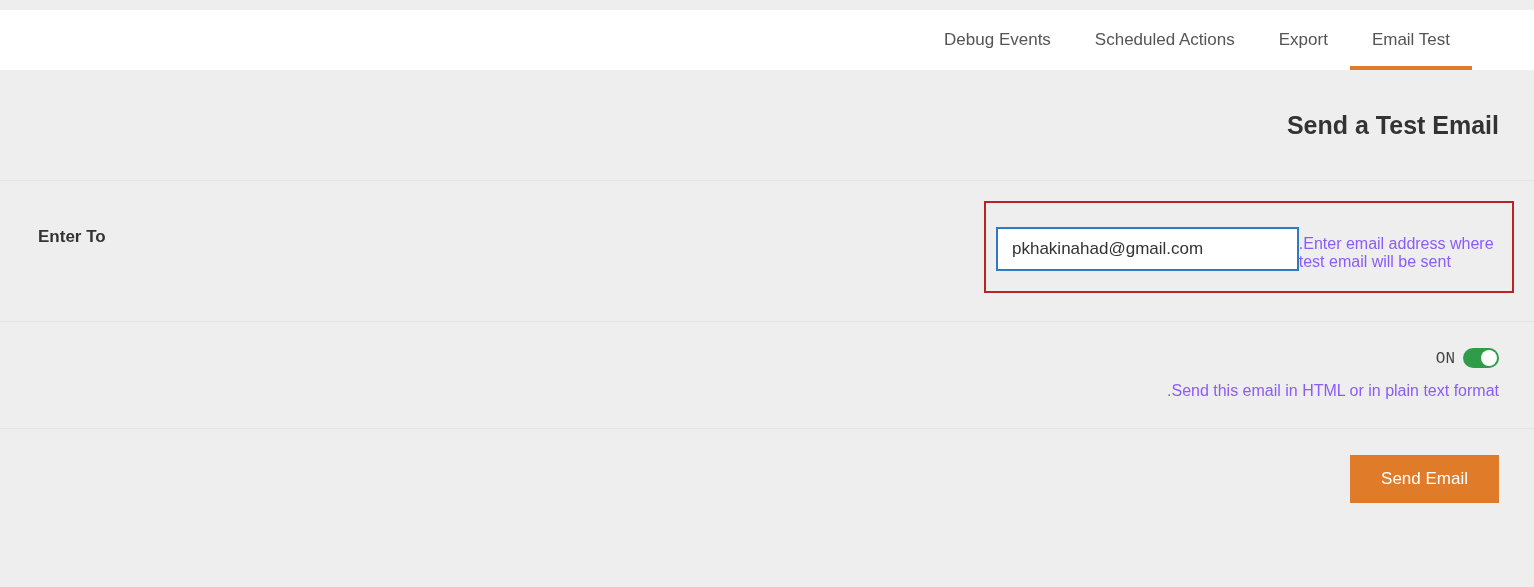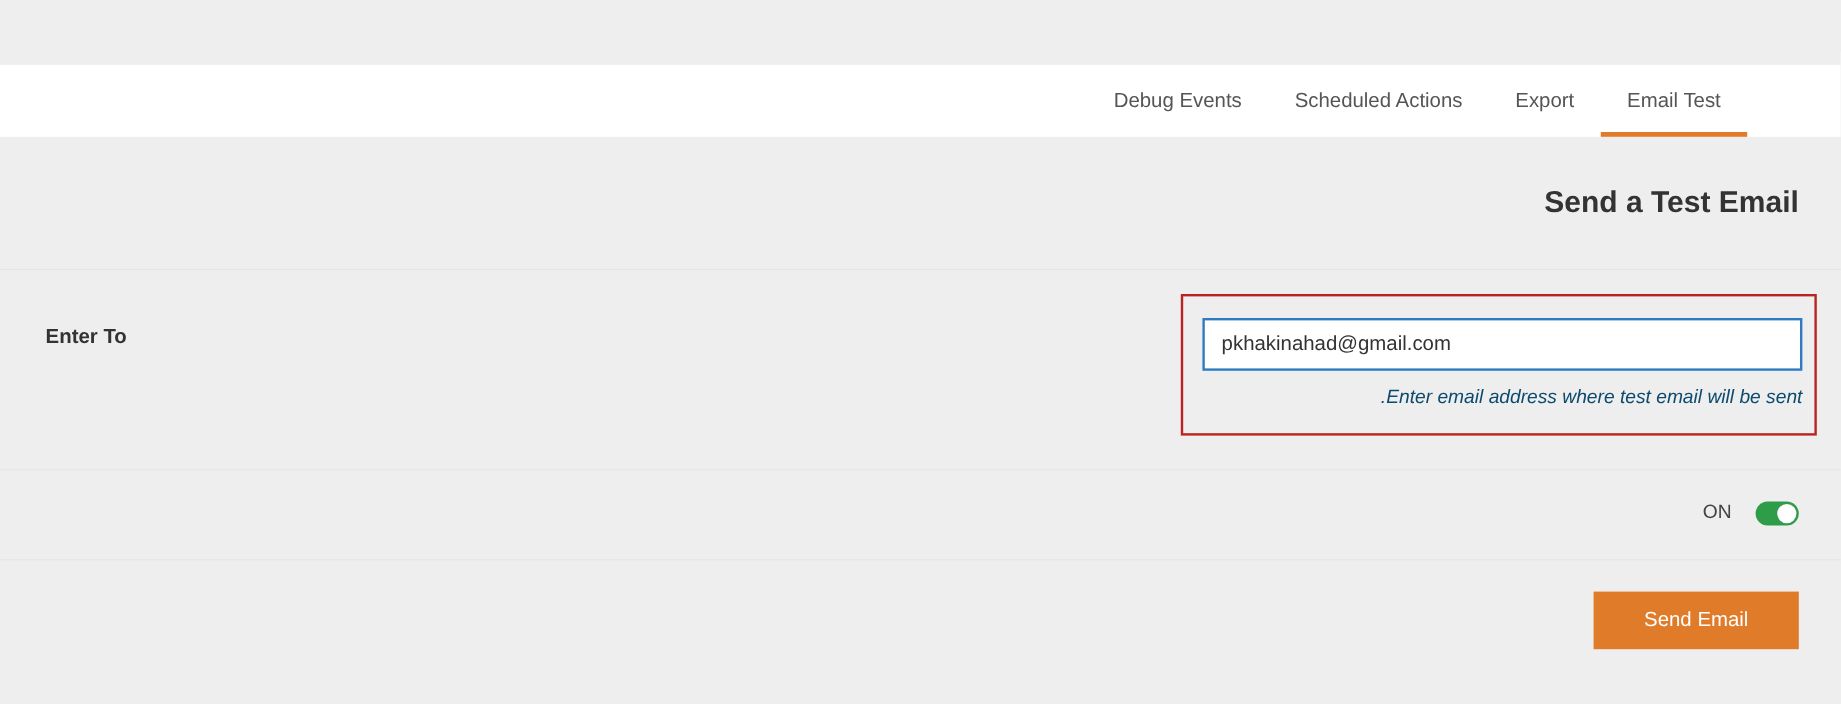--- a/index.html
+++ b/index.html
@@ -11,22 +11,21 @@
     }
 
     
     .topbar {
       background: #ffffff;
       height: 70px;
       display: flex;
       justify-content: flex-end;
       align-items: stretch;
       border-top: 10px solid #eeeeee;
-      padding-right: 78px;
-      margin-top: 44px;
+      padding-right: 62px;
     }
     .topbar .tab {
       display: flex;
       align-items: center;
       padding: 0 22px;
       color: #555;
       font-size: 17px;
       cursor: pointer;
       position: relative;
     }
@@ -71,48 +70,48 @@
       flex-direction: column;
       align-items: flex-end;
     }
 
     
     .highlight-box {
       border: 2px solid #bb2222;
       padding: 18px 10px 20px 10px;
       width: 530px;
       display: flex;
-      flex-direction: column;
+      flex-direction: row;
       align-items: flex-end;
     }
     .email-input {
       width: 500px;
       height: 44px;
       border: 2px solid #2e7bc4;
       padding: 0 14px;
       font-size: 17px;
       color: #333;
       outline: none;
     }
     .help-text {
       margin-top: 14px;
-      font-style: italic;
-      color: #0c4a6e;
+      color: #8b5cf6;
       font-size: 16px;
-      text-align: right;
+      text-align: left;
     }
     .help-text::before { content: "."; }
 
     
     .row-html .field-col { padding-right: 15px; }
     .toggle-wrap {
       display: flex;
-      align-items: center;
-      gap: 20px;
+      align-items: flex-end;
+      gap: 8px;
       margin-top: 6px;
+      font-family: Liberation Mono, monospace;
     }
     .toggle-label { font-size: 16px; color: #444; }
     .toggle {
       position: relative;
       width: 36px;
       height: 20px;
       background: #2e9c49;
       border-radius: 20px;
       cursor: pointer;
     }
@@ -131,21 +130,21 @@
     .footer {
       border-top: 1px solid #e5e5e5;
       padding: 26px 35px 20px 0;
       display: flex;
       justify-content: flex-end;
     }
     .send-btn {
       background: #e07b2a;
       color: #fff;
       border: none;
-      padding: 14px 42px;
+      padding: 14px 31px;
       font-size: 17px;
       cursor: pointer;
     }
   </style>
 </head>
 <body>
 
 <div class="topbar">
   <div class="tab">Debug Events</div>
   <div class="tab">Scheduled Actions</div>
@@ -166,18 +165,19 @@
     </div>
   </div>
 </div>
 
 <div class="form-row row-html">
   <div class="field-col">
     <div class="toggle-wrap">
       <span class="toggle-label">ON</span>
       <div class="toggle"></div>
     </div>
+    <div class="help-text">Send this email in HTML or in plain text format</div>
   </div>
 </div>
 
 <div class="footer">
   <button class="send-btn">Send Email</button>
 </div>
 
 </body></html>

